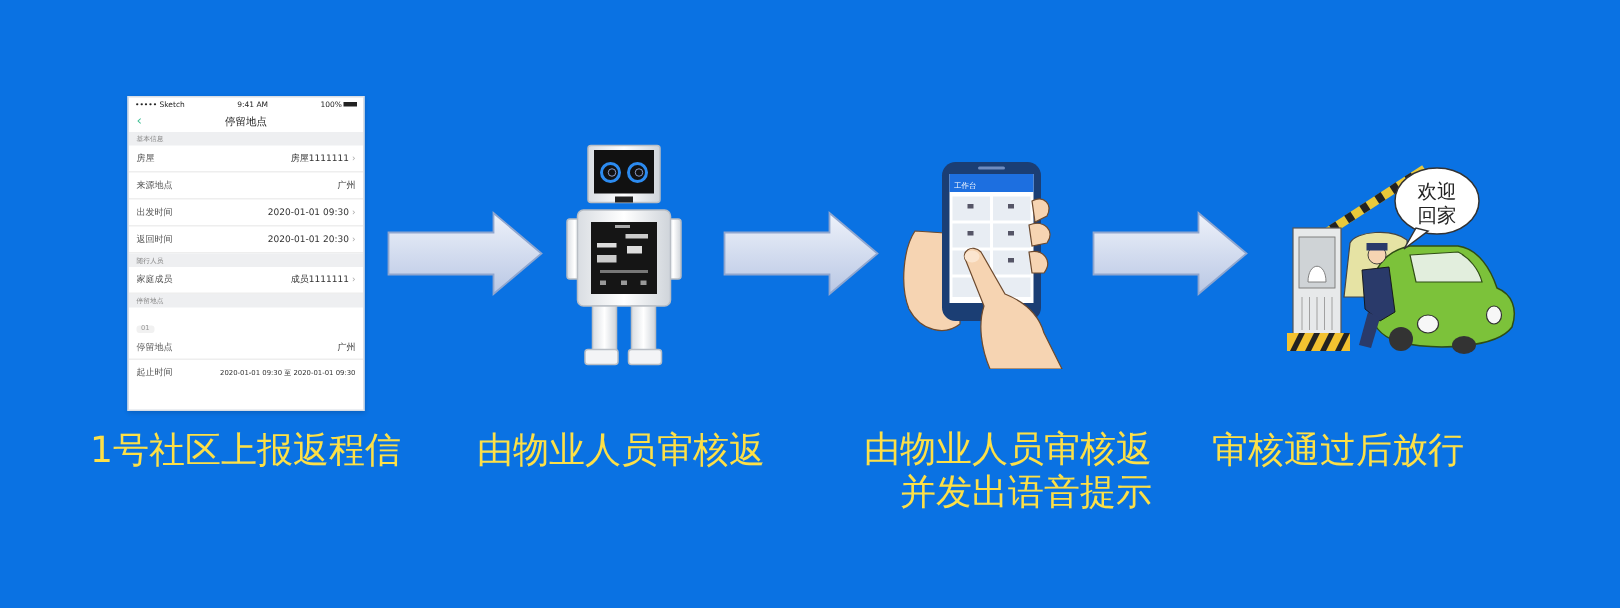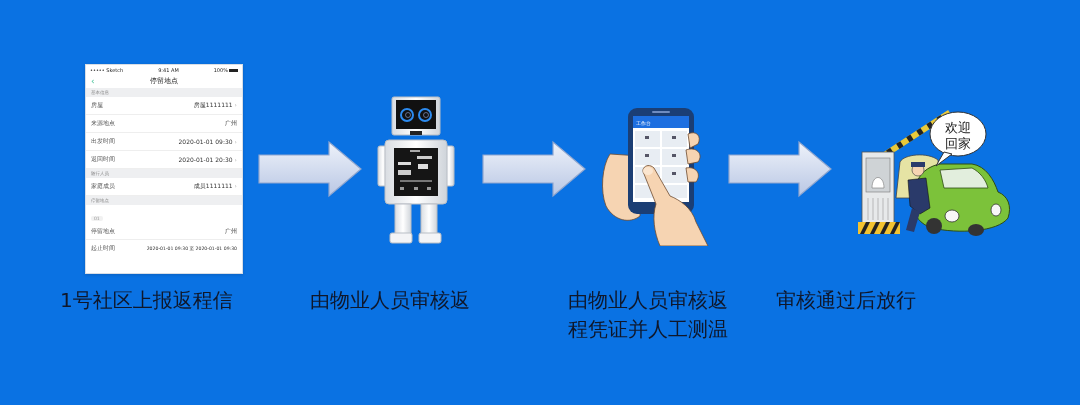--- a/index.html
+++ b/index.html
@@ -42,21 +42,21 @@
   .chip {
     display: inline-block; font-size: 4.5px; color: #999; background: #f1f1f1;
     border-radius: 2px; padding: 0 3px; margin: 3px 0 0 5px;
   }
 
   
   .arrow { width: 106px; height: 58px; }
 
   
   .caption {
-    color: #0f172a; font-size: 20px; line-height: 29px; text-align: left;
+    color: #fde047; font-size: 24px; line-height: 29px; text-align: right;
     white-space: nowrap;
   }
 </style>
 </head>
 <body>
 
 <div class="abs phone">
   <div class="statusbar">
     <span>••••• Sketch</span>
     <span>9:41 AM</span>
@@ -244,18 +244,18 @@
 </svg>
 
 <div class="abs caption" style="left:60px; top:286px; width:200px;">
   <div>1号社区上报返程信</div>
 </div>
 <div class="abs caption" style="left:310px; top:286px; width:200px;">
   <div>由物业人员审核返</div>
 </div>
 <div class="abs caption" style="left:568px; top:286px; width:200px;font-family:Liberation Serif, serif;">
   <div>由物业人员审核返</div>
-  <div>程凭证并人工测温</div>
+  <div>并发出语音提示</div>
 </div>
 <div class="abs caption" style="left:776px; top:286px; width:200px;">
   <div>审核通过后放行</div>
   <div></div>
 </div>
 
 </body></html>

